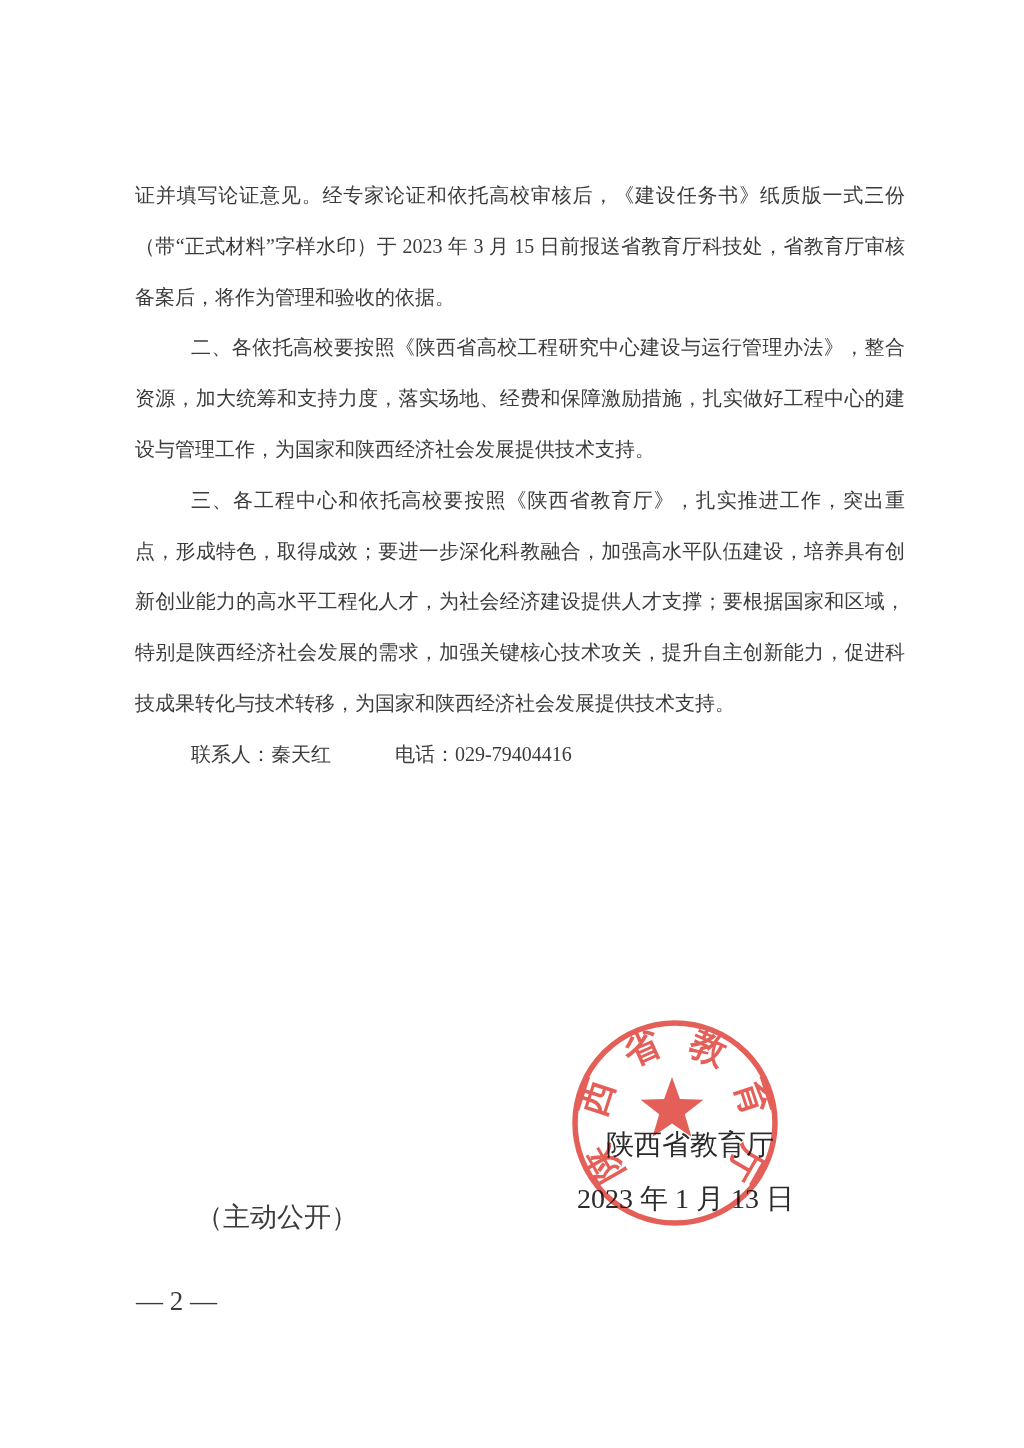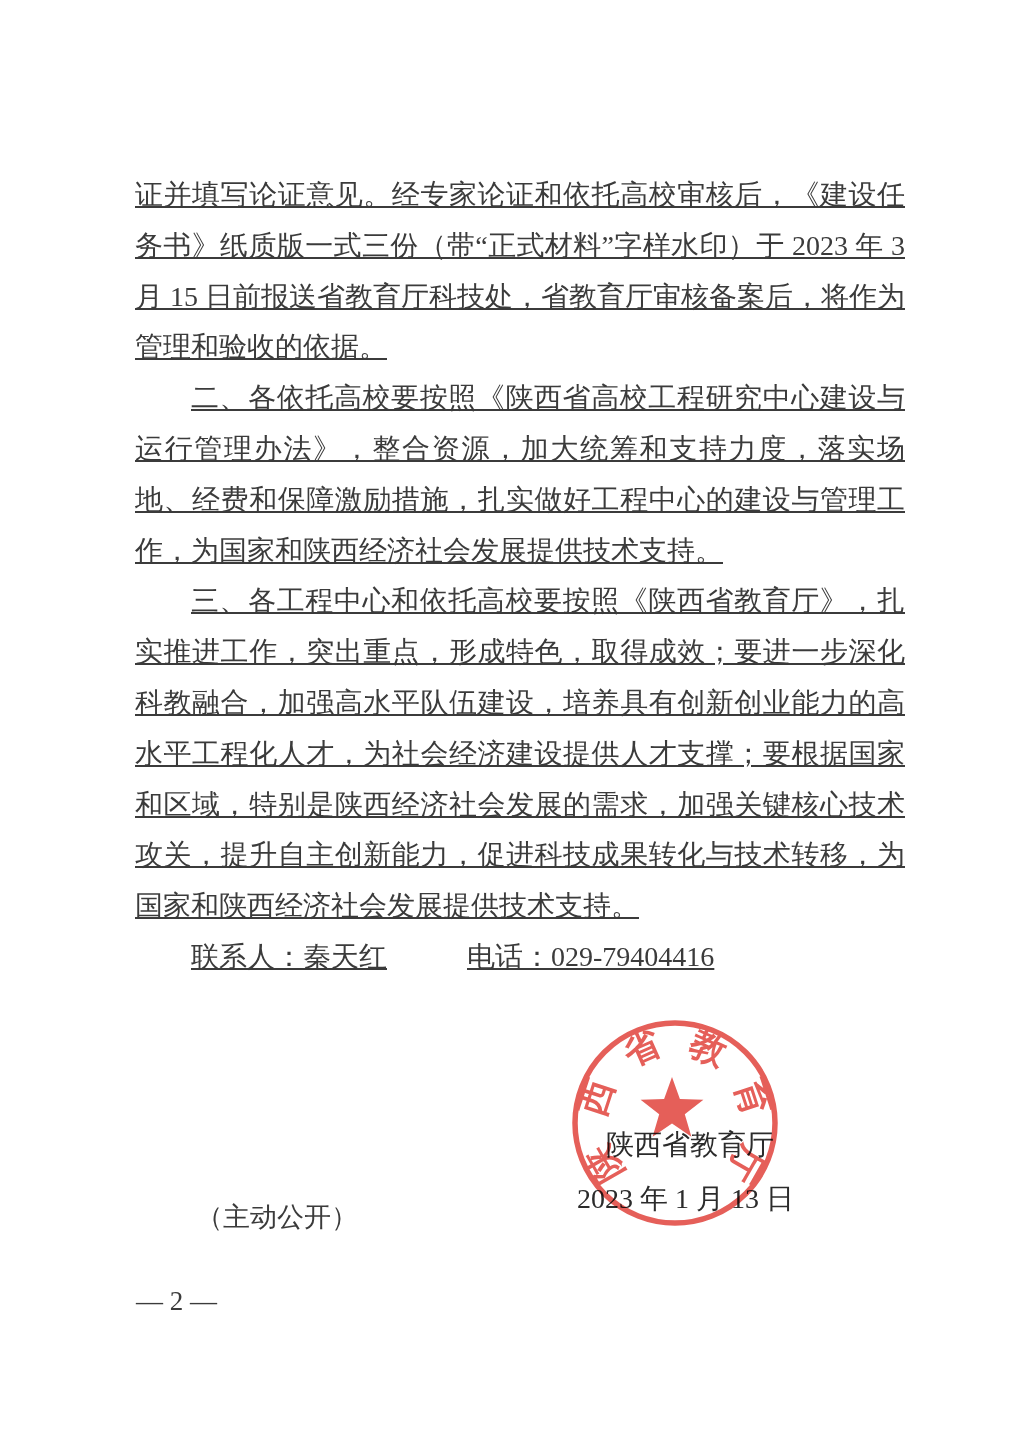--- a/index.html
+++ b/index.html
@@ -9,30 +9,29 @@
     height: 1448px;
     background: #ffffff;
     overflow: hidden;
     font-family: "Liberation Serif", "DejaVu Serif", serif;
   }
   .doc-body {
     position: absolute;
     left: 135px;
     top: 170px;
     width: 770px;
-    font-size: 28px;
+    font-size: 20px;
     line-height: 50.8px;
     color: #3b3b3b;
     text-align: justify;
     text-justify: inter-character;
-    text-decoration: underline;
   }
   .doc-body p { margin: 0; }
   .para.indent { text-indent: 56px; }
-  .contact-line .phone-label { margin-left: 80px; }
+  .contact-line .phone-label { margin-left: 64px; }
   .sig-issuer {
     position: absolute;
     left: 606px;
     top: 1126px;
     font-size: 28px;
     color: #2b2b2b;
     letter-spacing: 0px;
     white-space: nowrap;
   }
   .sig-date {

